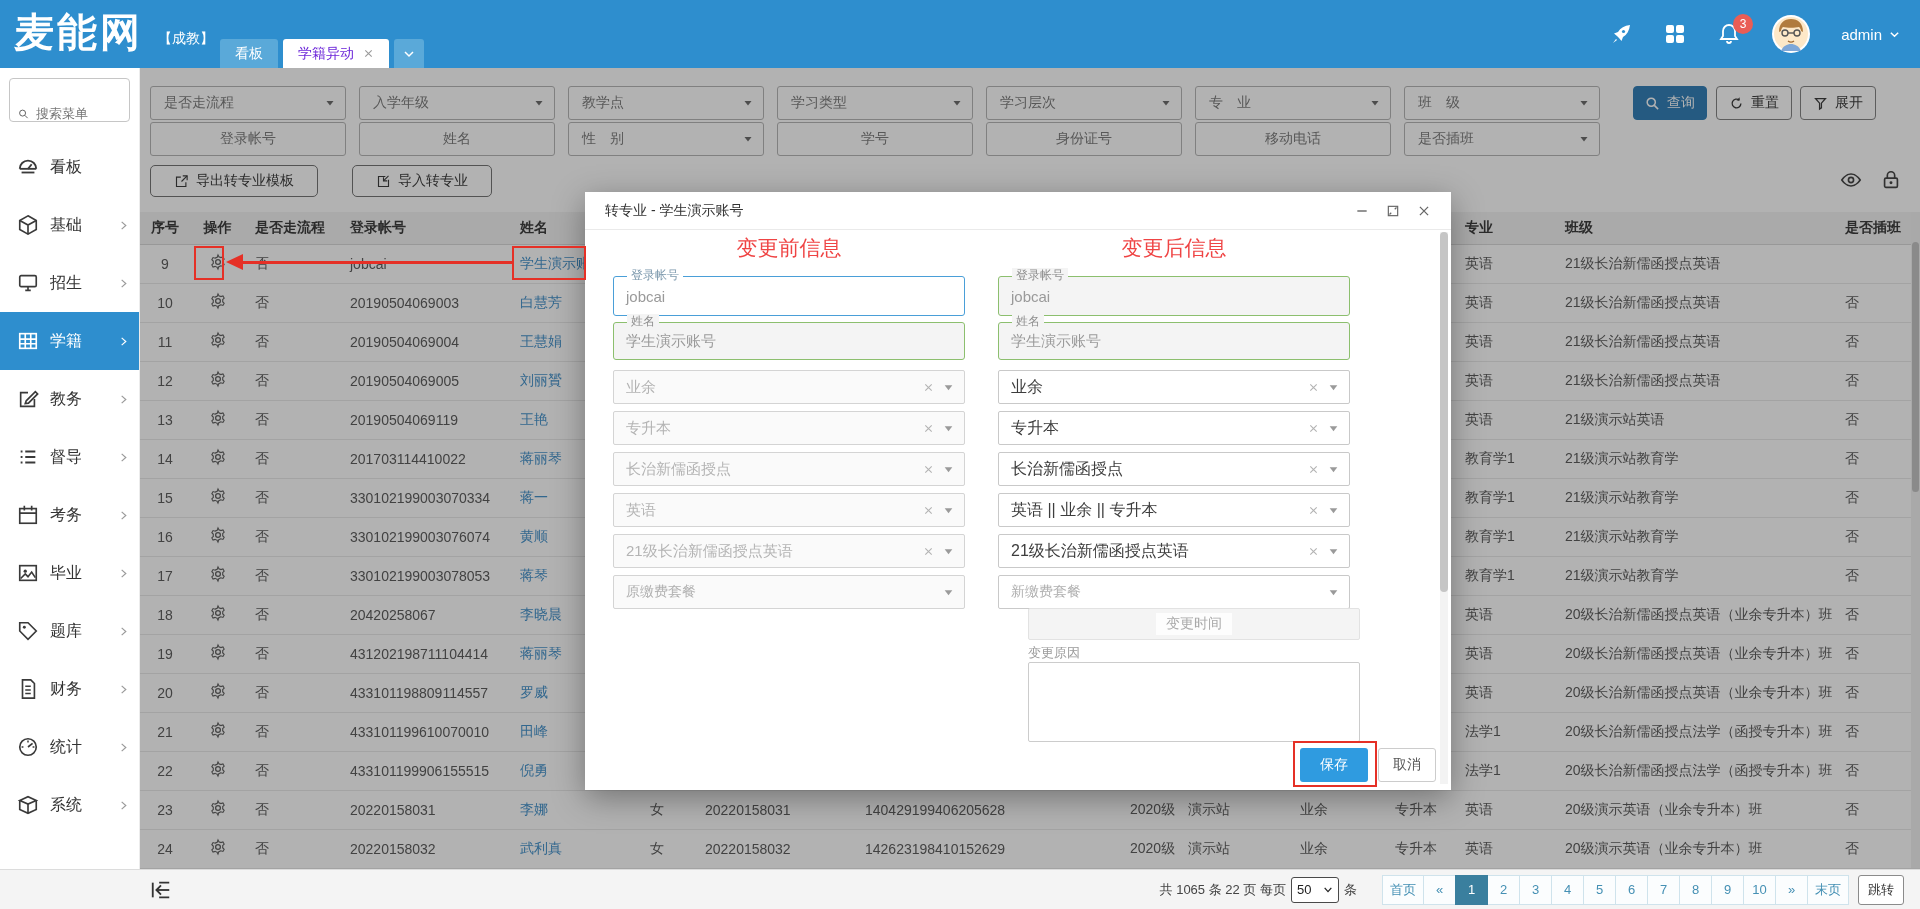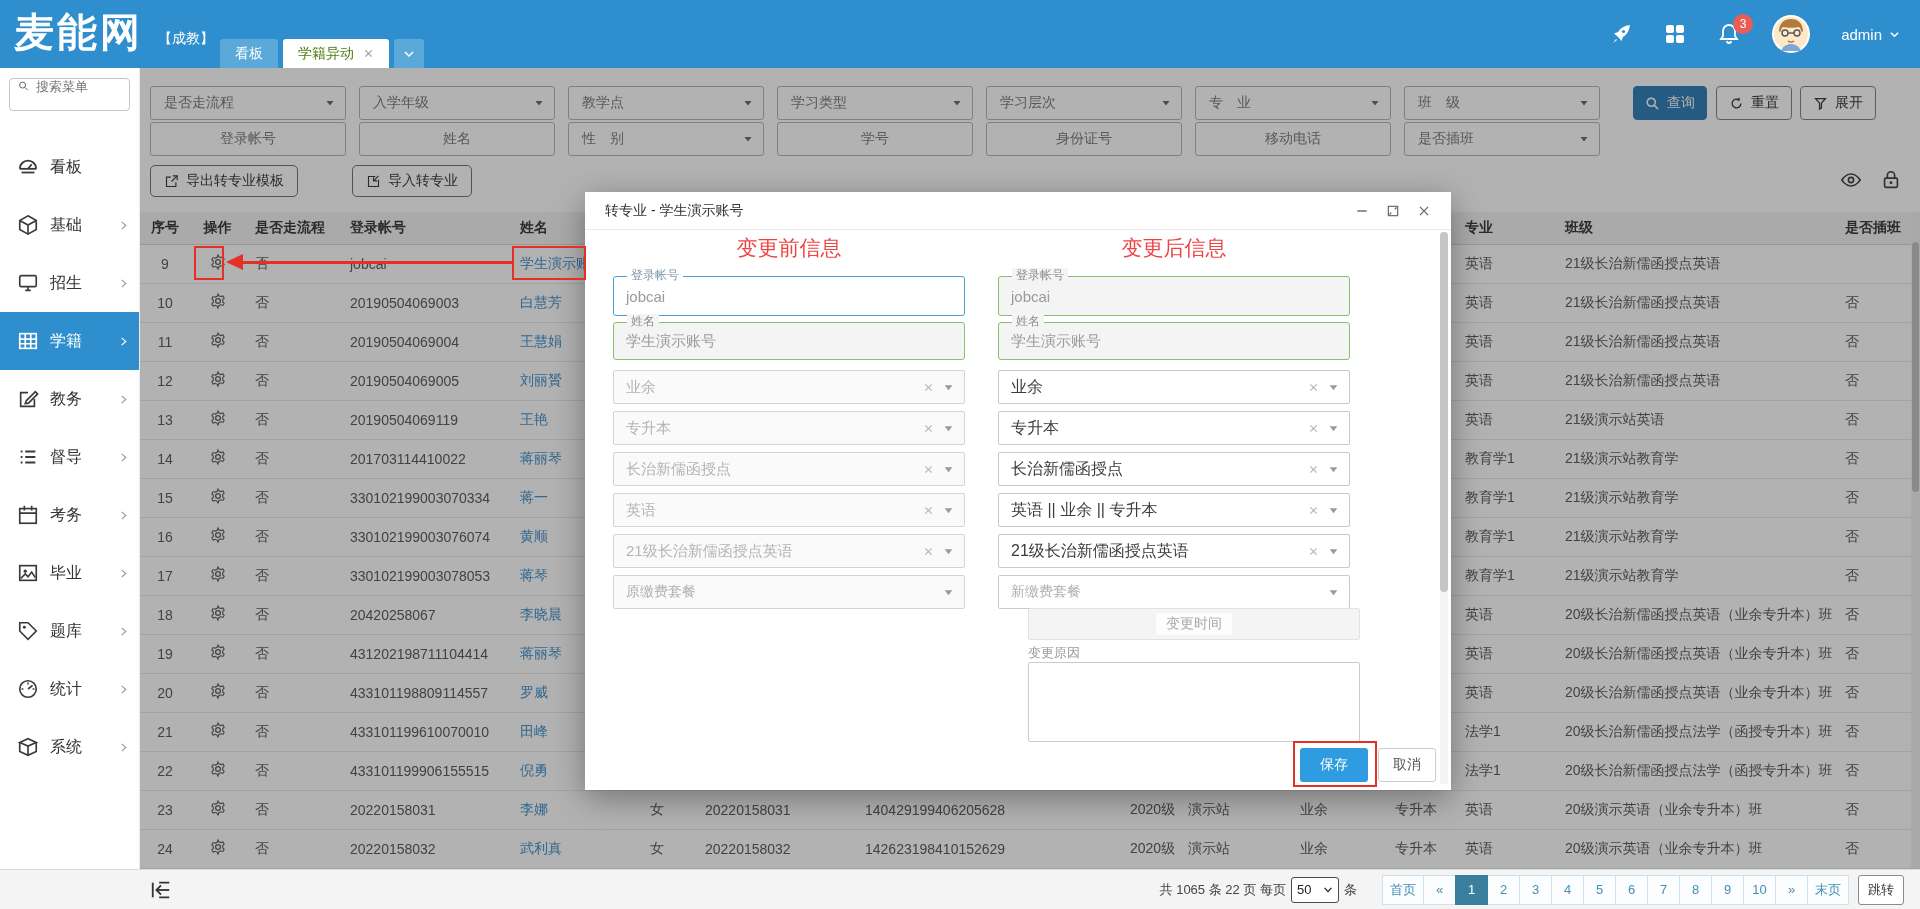--- a/index.html
+++ b/index.html
@@ -7,34 +7,34 @@
   .stage{position:relative;width:1920px;height:909px;overflow:hidden}
   .icon{display:inline-flex;align-items:center;justify-content:center}
   .icon svg{width:100%;height:100%;display:block}
 
   
   .topbar{position:absolute;left:0;top:0;width:1920px;height:68px;background:#2e8ece;z-index:40}
   .logo{position:absolute;left:14px;top:8px;color:#fff;font-size:40px;font-weight:800;letter-spacing:3px;line-height:48px}
   .edition{position:absolute;left:158px;top:30px;color:#fff;font-size:14px}
   .tabs{position:absolute;left:220px;bottom:0;display:flex;align-items:flex-end;gap:5px}
   .tab{height:29px;padding:0 15px;display:flex;align-items:center;gap:9px;background:#5aa9d9;color:#fff;font-size:14px;border-radius:3px 3px 0 0;cursor:pointer}
-  .tab.active{background:#fff;color:#4d7c0f}
+  .tab.active{background:#fff;color:#6d28d9}
   .tab .tab-close{width:11px;height:11px;color:#9a9a9a}
   .tab.caret-tab{padding:0 9px}
   .tab.caret-tab .icon{width:12px;height:12px;color:#fff}
   .topbar-right{position:absolute;right:20px;top:0;height:68px;display:flex;align-items:center;gap:30px}
   .tb-icon{width:24px;height:24px;color:#fff;position:relative;cursor:pointer}
   .badge{position:absolute;top:-8px;right:-12px;min-width:20px;height:20px;border-radius:10px;background:#e95d55;color:#fff;font-size:12px;display:flex;align-items:center;justify-content:center;padding:0 5px}
   .avatar{width:40px;height:40px;cursor:pointer}
   .user{display:flex;align-items:center;gap:7px;color:#fff;font-size:15px;cursor:pointer}
   .user .icon{width:11px;height:11px}
 
   
   .sidebar{position:absolute;left:0;top:68px;width:140px;height:801px;background:#fff;border-right:1px solid #ececec;z-index:30}
-  .search-box{margin:10px 9px 0 9px;height:33px;border:1px solid #c6c6c6;border-radius:4px;display:flex;align-items:flex-start;padding:0 8px;gap:7px;background:#fff}
+  .search-box{margin:10px 9px 0 9px;height:44px;border:1px solid #c6c6c6;border-radius:4px;display:flex;align-items:flex-end;padding:0 8px;gap:7px;background:#fff}
   .search-box .icon{width:14px;height:14px;color:#555}
   .search-box input{border:0;outline:0;width:85px;font-size:13px;color:#666;background:transparent}
   .menu{position:absolute;left:0;top:70px;width:100%}
   .menu-item{height:58px;display:flex;align-items:center;padding:0 10px 0 17px;color:#333;font-size:16px;cursor:pointer}
   .menu-item .mi-icon{width:22px;height:22px;margin-right:11px;color:#3a3a3a}
   .menu-item .chev{margin-left:auto;width:11px;height:11px;color:#9a9a9a}
   .menu-item.active{background:#2e8ece;color:#fff}
   .menu-item.active .mi-icon,.menu-item.active .chev{color:#fff}
 
   
@@ -42,21 +42,21 @@
   .dim{position:absolute;inset:0;background:rgba(30,30,30,.34);z-index:5}
 
   .f-field{position:absolute;height:34px;border:1px solid #b4b4b4;border-radius:3px;background:#fff;font-size:14px;color:#777;display:flex;align-items:center;width:196px}
   .f-dd{padding:0 28px 0 13px}
   .f-dd .caret{position:absolute;right:9px;width:12px;height:12px;color:#666}
   .f-in{justify-content:center;text-align:center}
   .btn{display:flex;align-items:center;justify-content:center;gap:7px;border-radius:4px;font-size:14px;cursor:pointer}
   .btn .icon{width:15px;height:15px}
   .q-btn{position:absolute;width:74px;height:34px;background:#2a7ab5;color:#fff;border:1px solid #2a7ab5}
   .ghost-btn{position:absolute;height:34px;background:#fff;color:#333;border:1px solid #7e7e7e}
-  .tool-btn{position:absolute;height:32px;background:#fff;color:#333;border:1px solid #6f6f6f;border-radius:5px;padding:0 13px}
+  .tool-btn{position:absolute;height:32px;background:#fff;color:#333;border:1px solid #6f6f6f;border-radius:5px;padding:0 23px}
   .mini-icon{position:absolute;width:22px;height:22px;color:#3c3c3c}
 
   table.grid{position:absolute;left:0;top:144px;width:1780px;border-collapse:collapse;table-layout:fixed}
   table.grid th{height:32px;background:#f3f3f3;border-bottom:1px solid #d8d8d8;font-size:14px;color:#333;font-weight:700;text-align:left;padding:0 0 0 10px;white-space:nowrap;overflow:hidden}
   table.grid td{height:39px;border-bottom:1px solid #e9e9e9;font-size:14px;color:#555;padding:0 0 0 10px;white-space:nowrap;overflow:hidden;background:#fff}
   table.grid th.c,table.grid td.c{text-align:center;padding:0}
   td .name-link{color:#3e8ec9;cursor:pointer}
   td .gear{width:18px;height:18px;color:#5a5a5a;cursor:pointer;display:inline-flex}
   .vscroll{position:absolute;right:0;top:144px;width:9px;height:656px;background:#f1f1f1}
   .vscroll .thumb{position:absolute;left:1px;width:7px;border-radius:4px;background:#c2c2c2}
@@ -304,20 +304,34 @@
           <span>题库</span>
           <span class="icon chev">
             <svg viewBox="0 0 24 24">
               <path d="M8 4l9 8-9 8" fill="none" stroke="currentColor" stroke-width="2.6"></path>
             </svg>
           </span>
         </div>
         <div class="menu-item">
           <span class="icon mi-icon">
             <svg viewBox="0 0 24 24">
+              <path d="M6 2h9l4 4v16H6z" fill="none" stroke="currentColor" stroke-width="1.8"></path>
+              <path d="M9 9h6M9 13h6M9 17h6" stroke="currentColor" stroke-width="1.6"></path>
+            </svg>
+          </span>
+          <span>财务</span>
+          <span class="icon chev">
+            <svg viewBox="0 0 24 24">
+              <path d="M8 4l9 8-9 8" fill="none" stroke="currentColor" stroke-width="2.6"></path>
+            </svg>
+          </span>
+        </div>
+        <div class="menu-item">
+          <span class="icon mi-icon">
+            <svg viewBox="0 0 24 24">
               <circle cx="12" cy="12" r="9" fill="none" stroke="currentColor" stroke-width="1.8"></circle>
               <path d="M12 12l5-4" stroke="currentColor" stroke-width="1.8"></path>
               <path d="M5 12h2M12 5v2M17 12h2" stroke="currentColor" stroke-width="1.6"></path>
             </svg>
           </span>
           <span>统计</span>
           <span class="icon chev">
             <svg viewBox="0 0 24 24">
               <path d="M8 4l9 8-9 8" fill="none" stroke="currentColor" stroke-width="2.6"></path>
             </svg>

